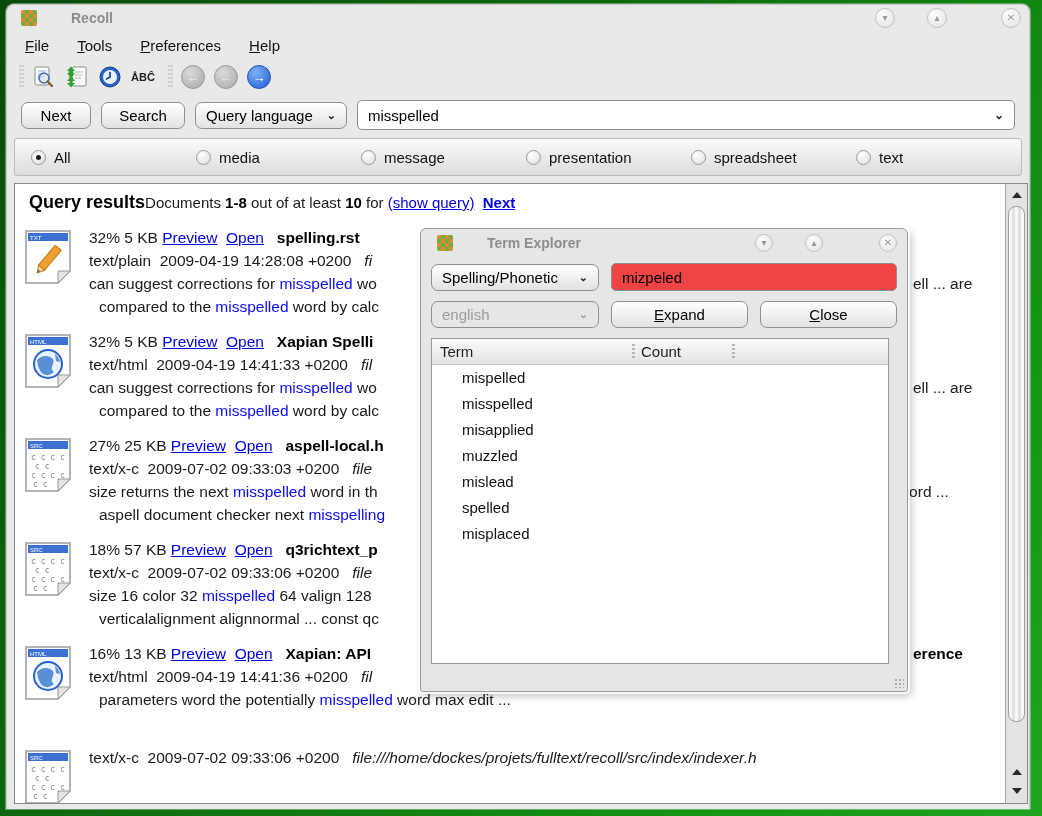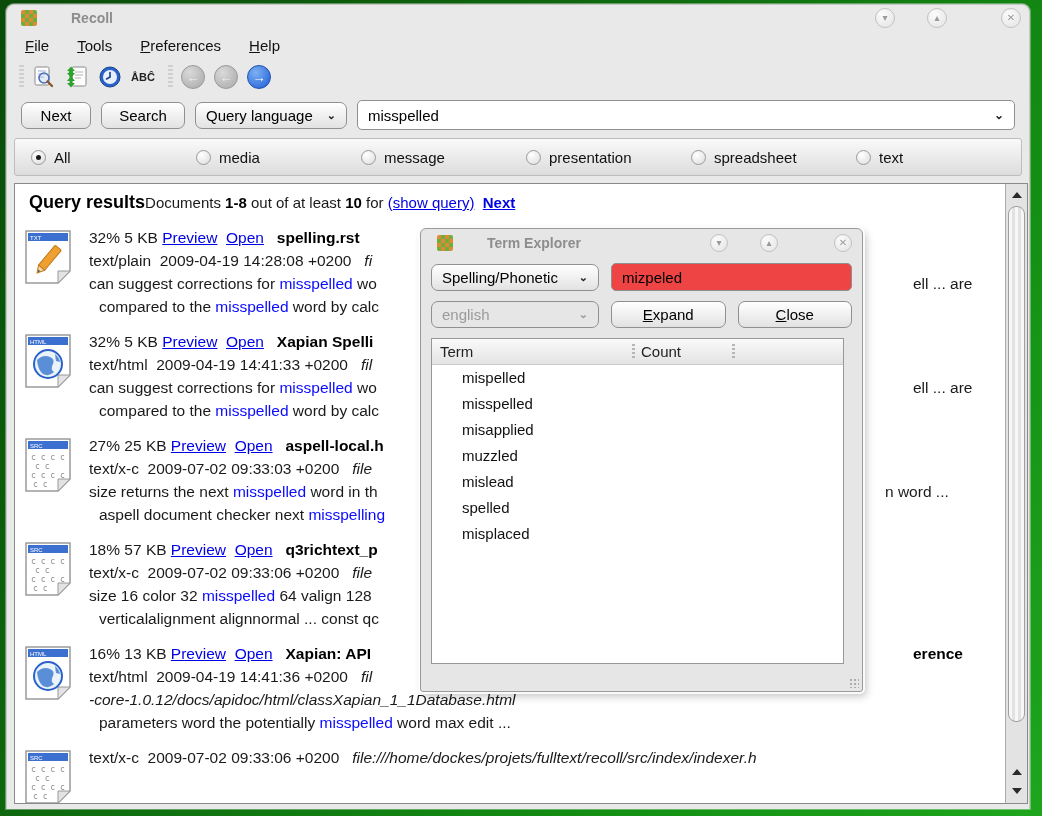--- a/index.html
+++ b/index.html
@@ -103,21 +103,21 @@
   
   .scrollbar { position:absolute; right:0; top:0; bottom:0; width:22px; background:#e3e3e3; border-left:1px solid #a9a9a9; }
   .sb-arrow { position:absolute; left:0; width:100%; height:18px; display:flex; align-items:center; justify-content:center; }
   .sb-arrow .tri { width:0; height:0; border-left:5px solid transparent; border-right:5px solid transparent; }
   .tri.up { border-bottom:6px solid #2a2a2a; }
   .tri.down { border-top:6px solid #2a2a2a; }
   .sb-thumb { position:absolute; left:2px; right:2px; top:22px; height:516px; border:1px solid #9f9f9f; border-radius:8px;
     background:repeating-linear-gradient(90deg,#f7f7f7 0 3px,#e2e2e2 3px 6px); }
   
   .dlg {
-    position:absolute; left:420px; top:228px; width:443px; height:464px;
+    position:absolute; left:420px; top:228px; width:488px; height:464px;
     background:#e6e6e6; border:1px solid #9a9a9a; border-radius:6px 6px 3px 3px;
     box-shadow: 0 0 0 2px rgba(252,252,252,.95), 3px 4px 8px rgba(0,0,0,.25);
     z-index:10;
   }
   .dlg .titlebar { height:28px; padding:0 10px; }
   .dlg-body { padding:6px 10px 0 10px; }
   .dlg-row { display:flex; align-items:center; gap:12px; margin-bottom:10px; }
   .type-combo { width:168px; }
   .lang-combo { width:168px; }
   .dlg-input { flex:1; height:28px; background:#ef4444; border:1px solid #8f8f8f; border-radius:5px;
@@ -340,21 +340,20 @@
                 <rect x="3" y="3" width="40" height="8" fill="#3b6fd0"></rect>
                 <text x="5" y="9.5" font-size="6" fill="#ffffff" font-family="Liberation Sans, sans-serif">HTML</text>
                 <circle cx="23" cy="30" r="14" fill="#eaf2fc" stroke="#2a63c8" stroke-width="2"></circle>
                 <path d="M12 26 Q18 20 25 23 Q30 25 28 30 Q25 35 29 38 Q24 43 18 40 Q13 36 12 26 Z" fill="#5a8fd8"></path>
                 <path d="M30 20 Q34 23 35 28 L31 27 Z" fill="#5a8fd8"></path>
               </svg>
             </div>
             <div class="result-lines">
               <div class="rline"><span class="seg-p">16% 13 KB </span><span class="seg-l">Preview</span><span class="seg-p">  </span><span class="seg-l">Open</span><span class="seg-p">   </span><span class="seg-b">Xapian: API</span><span class="frag seg-b" style="left: 824px;">erence</span></div>
               <div class="rline"><span class="seg-p">text/html  2009-04-19 14:41:36 +0200   </span><span class="seg-i">fil</span></div>
-              <div class="rline"><span class="seg-i">-core-1.0.12/docs/apidoc/html/classXapian_1_1Database.html</span></div>
               <div class="rline indent"><span class="seg-p">parameters word the potentially </span><span class="seg-h">misspelled</span><span class="seg-p"> word max edit ...</span></div>
             </div>
           </div>
           <div class="result-row">
             <div class="result-icon-col">
               <svg width="46" height="54" viewBox="0 0 46 54" class="docicon">
                 <path d="M1 1 H45 V41 L33 53 H1 Z" fill="#ffffff" stroke="#9a9a9a" stroke-width="1.5"></path>
                 <path d="M45 41 L33 41 L33 53 Z" fill="#e2e2e2" stroke="#9a9a9a" stroke-width="1"></path>
                 <rect x="3" y="3" width="40" height="8" fill="#3b6fd0"></rect>
                 <text x="5" y="9.5" font-size="6" fill="#ffffff" font-family="Liberation Sans, sans-serif">SRC</text>

